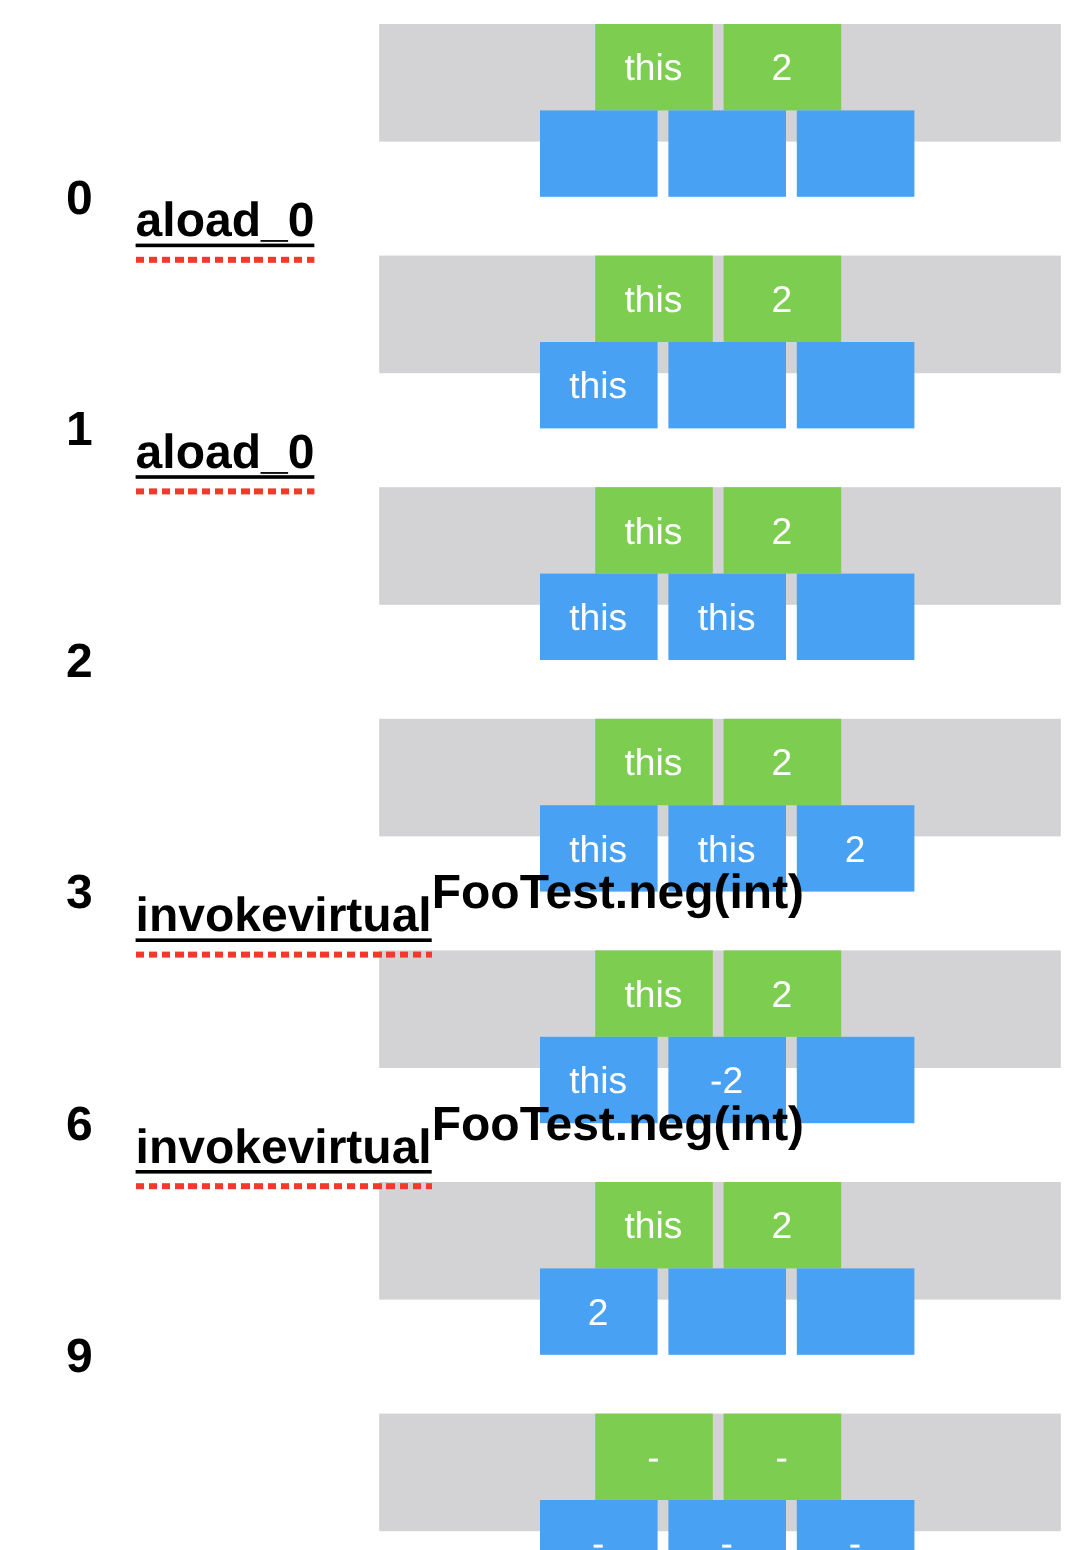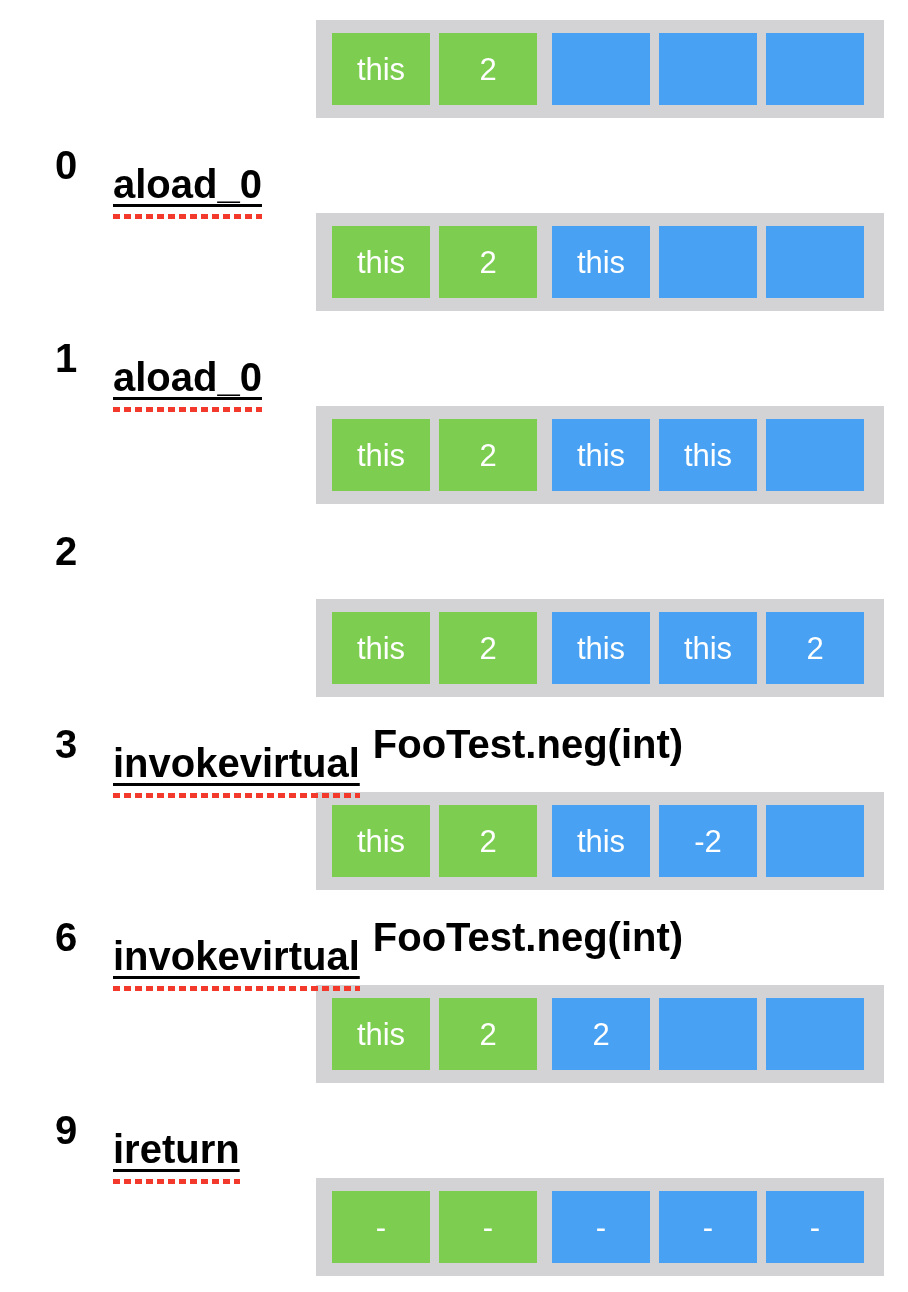--- a/index.html
+++ b/index.html
@@ -22,20 +22,21 @@
     padding-top: 20px;
   }
   .frame {
     margin-left: 316px;
     width: 568px;
     height: 98px;
     background: var(--frame-bg);
     display: flex;
     align-items: center;
     padding: 0 20px 0 16px;
+    flex-direction: column;
   }
   .group { display: flex; gap: 9px; }
   .group.stack { margin-left: 15px; }
   .cell {
     width: 98px;
     height: 72px;
     display: flex;
     align-items: center;
     justify-content: center;
     color: var(--cell-text);
@@ -68,21 +69,21 @@
   .mnemonic::after {
     content: "";
     position: absolute;
     left: 0;
     right: 0;
     bottom: -12px;
     height: 5px;
     background: repeating-linear-gradient(90deg,
       var(--squiggle-red) 0 7px, transparent 7px 11px);
   }
-  .operand { margin-left: 13px; }
+  .operand { }
   .operand:empty { display: none; }
 </style>
 </head>
 <body>
 
 <div>
 
   <div class="frame">
     <div class="group locals">
       <div class="cell local">this</div>
@@ -179,21 +180,20 @@
     </div>
     <div class="group stack">
       <div class="cell stack">2</div>
       <div class="cell stack"></div>
       <div class="cell stack"></div>
     </div>
   </div>
 
   <div class="instr">
     <span class="offset">9</span>
-    <span class="mnemonic">ireturn</span>
 
   </div>
 
   <div class="frame">
     <div class="group locals">
       <div class="cell local">-</div>
       <div class="cell local">-</div>
     </div>
     <div class="group stack">
       <div class="cell stack">-</div>

